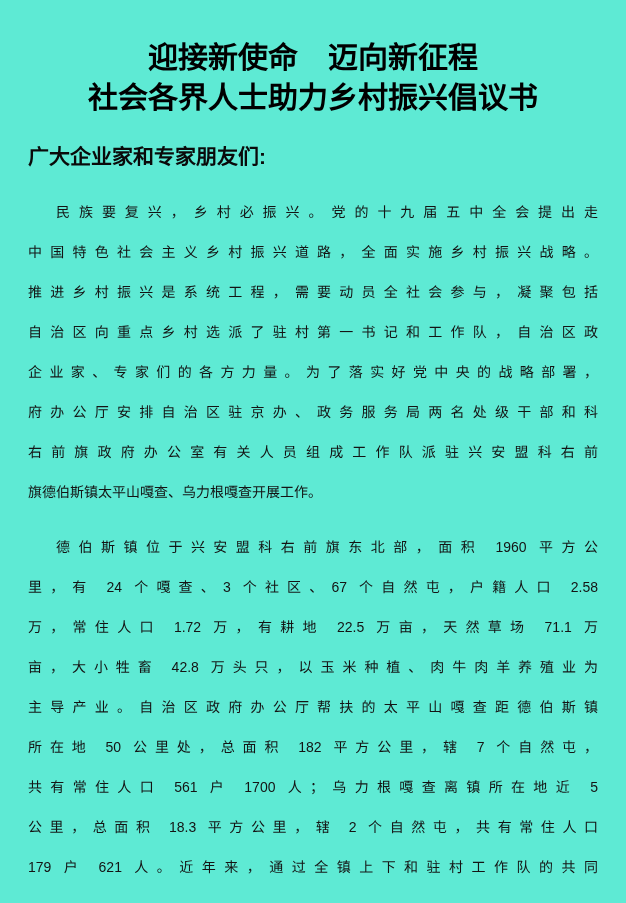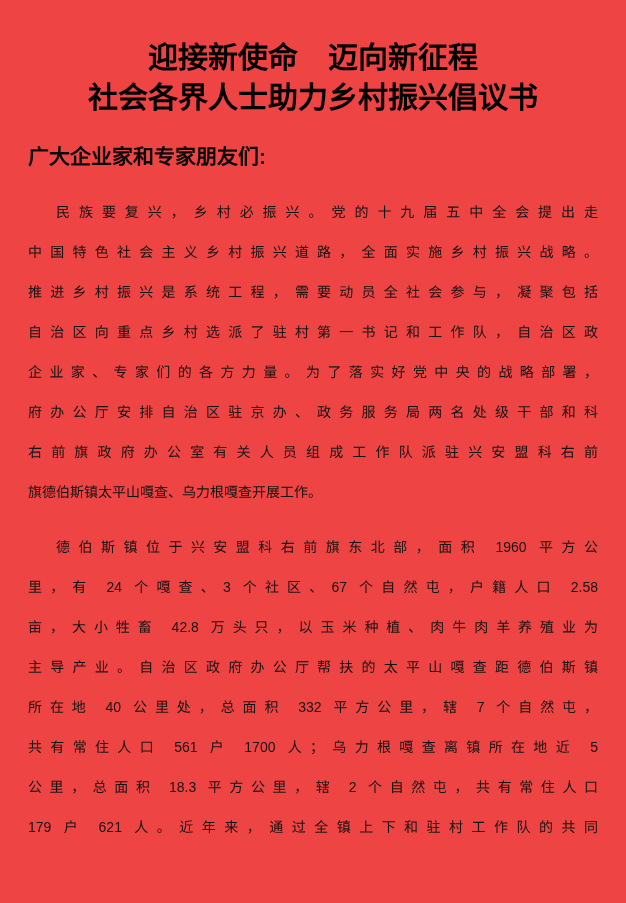--- a/index.html
+++ b/index.html
@@ -11,21 +11,21 @@
     height: 903px;
     background: #ffffff;
     overflow: hidden;
     font-family: "Liberation Sans", sans-serif;
   }
   .page {
     box-sizing: border-box;
     width: 626px;
     height: 903px;
     padding: 38px 28px 0 28px;
-    background: #ef4444;
+    background: #5eead4;
   }
   .title-line {
     font-size: 30px;
     line-height: 40px;
     font-weight: 700;
     text-align: center;
     color: #000000;
     white-space: nowrap;
   }
   .salutation {
@@ -71,21 +71,22 @@
         <div class="para-line">推进乡村振兴是系统工程，需要动员全社会参与，凝聚包括</div>
         <div class="para-line">自治区向重点乡村选派了驻村第一书记和工作队，自治区政</div>
         <div class="para-line">企业家、专家们的各方力量。为了落实好党中央的战略部署，</div>
         <div class="para-line">府办公厅安排自治区驻京办、政务服务局两名处级干部和科</div>
         <div class="para-line">右前旗政府办公室有关人员组成工作队派驻兴安盟科右前</div>
         <div class="para-line no-stretch">旗德伯斯镇太平山嘎查、乌力根嘎查开展工作。</div>
       </div>
       <div class="paragraph">
         <div class="para-line indent">德伯斯镇位于兴安盟科右前旗东北部，面积 1960 平方公</div>
         <div class="para-line">里，有 24 个嘎查、3 个社区、67 个自然屯，户籍人口 2.58</div>
+        <div class="para-line">万，常住人口 1.72 万，有耕地 22.5 万亩，天然草场 71.1 万</div>
         <div class="para-line">亩，大小牲畜 42.8 万头只，以玉米种植、肉牛肉羊养殖业为</div>
         <div class="para-line">主导产业。自治区政府办公厅帮扶的太平山嘎查距德伯斯镇</div>
-        <div class="para-line">所在地 40 公里处，总面积 332 平方公里，辖 7 个自然屯，</div>
+        <div class="para-line">所在地 50 公里处，总面积 182 平方公里，辖 7 个自然屯，</div>
         <div class="para-line">共有常住人口 561 户 1700 人；乌力根嘎查离镇所在地近 5</div>
         <div class="para-line">公里，总面积 18.3 平方公里，辖 2 个自然屯，共有常住人口</div>
         <div class="para-line">179 户 621 人。近年来，通过全镇上下和驻村工作队的共同</div>
       </div>
     </div>
 </div>
 
 </body></html>

